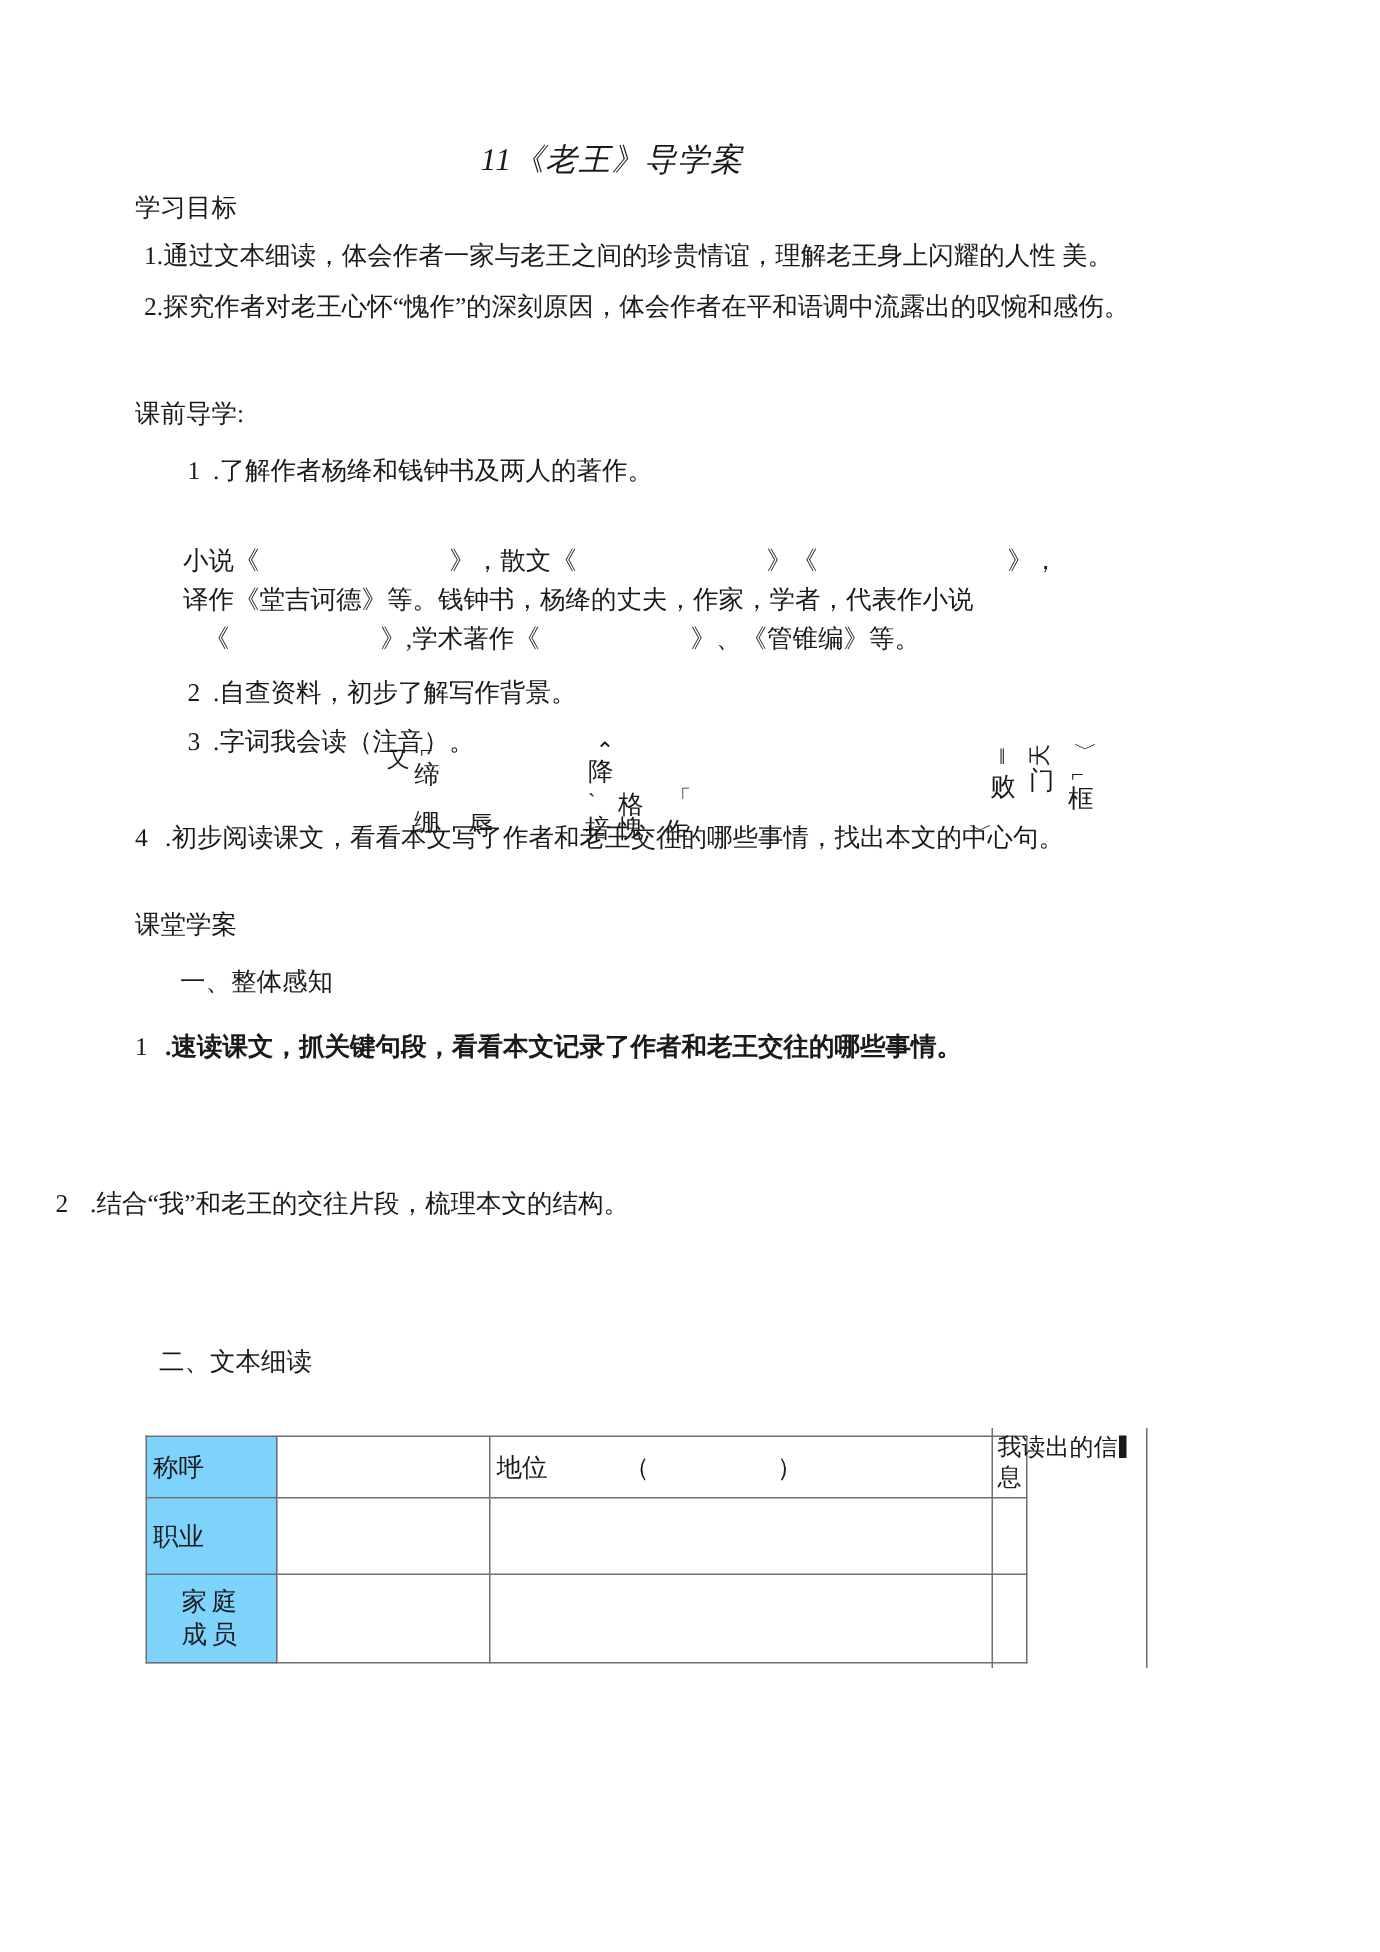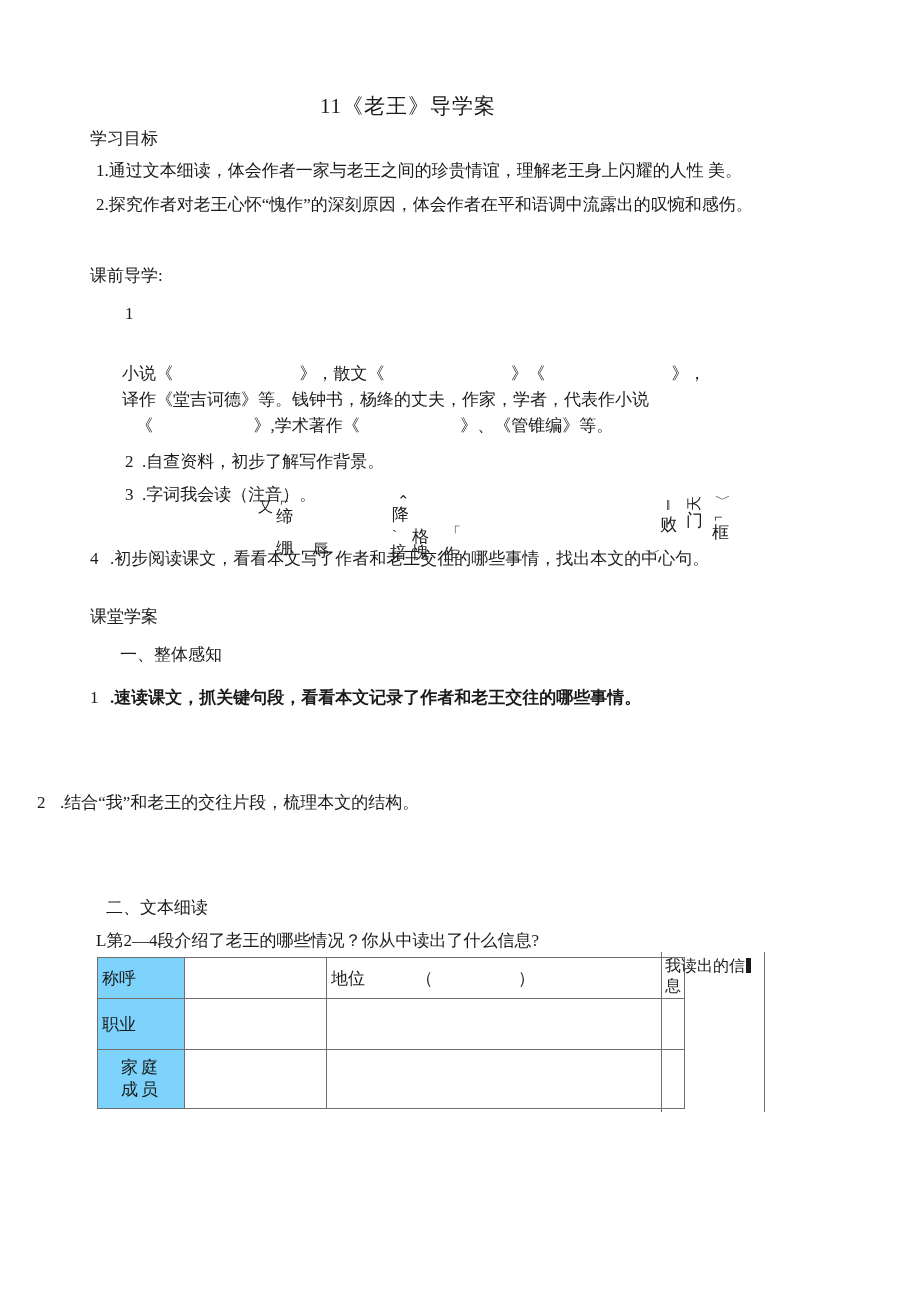--- a/index.html
+++ b/index.html
@@ -24,20 +24,21 @@
   
   .doc-title {
     position: absolute;
     left: 0;
     top: 92px;
     width: 816px;
     text-align: center;
     font-size: 21px;
     letter-spacing: 1px;
     white-space: nowrap;
+    font-style: italic;
   }
   .blk {
     position: absolute;
     font-size: 17px;
     line-height: 26px;
     white-space: nowrap;
   }
   .blk.wrap { white-space: normal; }
 
   .heading { font-size: 17px; }
@@ -131,20 +132,21 @@
 
   <div class="blk heading" style="left:90px; top:126px;">学习目标</div>
 
   <div class="blk wrap" style="left:96px; top:158px; width:810px;">1.通过文本细读，体会作者一家与老王之间的珍贵情谊，理解老王身上闪耀的人性 美。</div>
 
   <div class="blk wrap" style="left:96px; top:192px; width:800px;">2.探究作者对老王心怀“愧作”的深刻原因，体会作者在平和语调中流露出的叹惋和感伤。</div>
 
   <div class="blk heading" style="left:90px; top:263px;">课前导学:</div>
 
   <div class="blk" style="left:125px; top:301px;">1</div>
+  <div class="blk" style="left:142px; top:301px;">.了解作者杨绛和钱钟书及两人的著作。</div>
 
 
   <div class="blk" style="left:122px; top:361px;">
     <span>小说《</span>
     <span style="display:inline-block;width:118px;"></span>
     <span>》，散文《</span>
     <span style="display:inline-block;width:118px;"></span>
     <span>》《</span>
     <span style="display:inline-block;width:118px;"></span>
     <span>》，</span>
@@ -198,21 +200,20 @@
   <div class="blk" style="left:120px; top:642px;">一、整体感知</div>
 
   <div class="blk" style="left:90px; top:685px;">1</div>
   <div class="blk" style="left:110px; top:685px;font-weight:bold;">.速读课文，抓关键句段，看看本文记录了作者和老王交往的哪些事情。</div>
 
   <div class="blk" style="left:37px; top:790px;">2</div>
   <div class="blk" style="left:60px; top:790px;">.结合“我”和老王的交往片段，梳理本文的结构。</div>
 
   <div class="blk" style="left:106px; top:895px;">二、文本细读</div>
 
-  <div class="blk" style="left:96px; top:928px;">L第2—4段介绍了老王的哪些情况？你从中读出了什么信息?</div>
 
   <table id="info-table">
     <tbody>
       <tr class="r1">
         <td class="label">称呼</td>
         <td class="blank-sm"></td>
         <td class="blank-lg">
           <span class="pos-cell-text">地位            （                    ）</span>
         </td>
       </tr>

